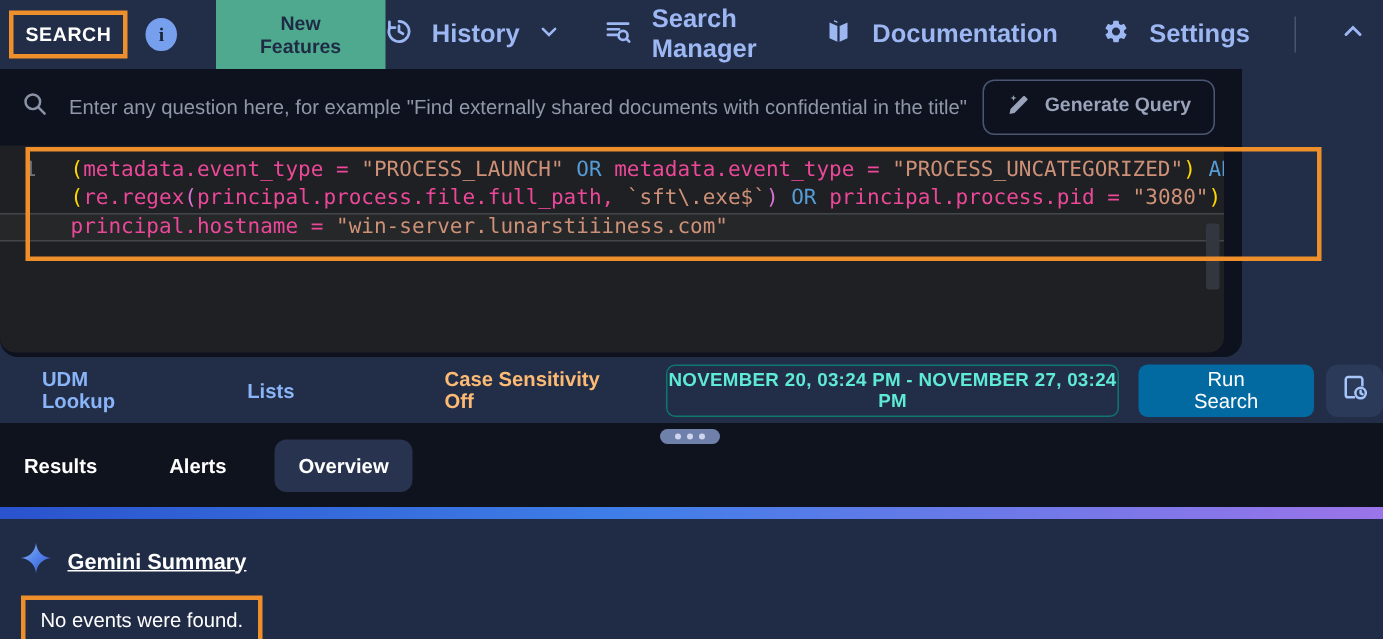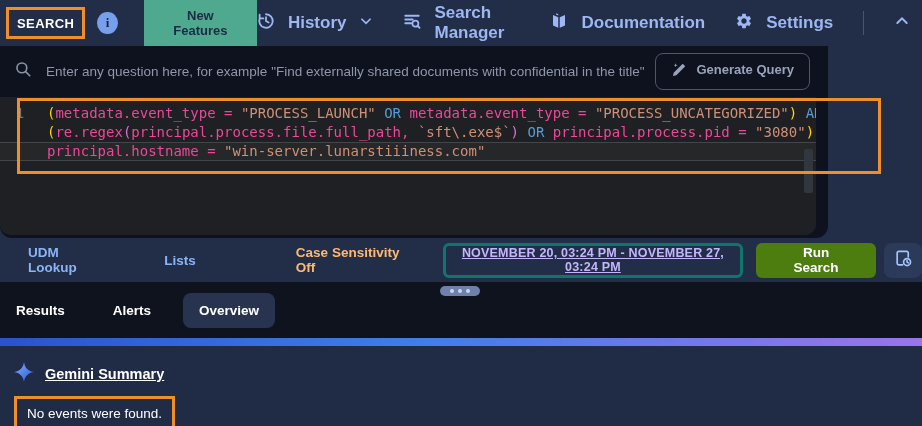--- a/index.html
+++ b/index.html
@@ -91,28 +91,28 @@
     position: absolute; top: 238px; left: 0; right: 0; height: 44px;
     display: flex; align-items: center;
   }
   .link-btn { color: #8ab4f8; font-weight: bold; font-size: 13.5px; cursor: pointer; }
   .udm { margin-left: 28px; }
   .lists { margin-left: 58px; }
   .case-toggle { margin-left: 100px; color: #fdba74; font-weight: bold; font-size: 13.5px; cursor: pointer; }
   .date-btn {
     margin-left: 28px; width: 318px; height: 35px;
     display: flex; align-items: center; justify-content: center;
-    border: 3px solid #0f766e; border-radius: 6px; background: transparent;
-    color: #c4b5fd; font-weight: bold; font-size: 12.5px; letter-spacing: .2px;
-    cursor: pointer; font-family: "Liberation Sans", sans-serif; text-decoration: underline;
+    border: 1px solid #0f766e; border-radius: 6px; background: transparent;
+    color: #5eead4; font-weight: bold; font-size: 12.5px; letter-spacing: .2px;
+    cursor: pointer; font-family: "Liberation Sans", sans-serif;
   }
   .run-btn {
     margin-left: 13px; height: 35px; padding: 0 25px;
-    background: #4d7c0f; border: none; border-radius: 6px;
-    color: #fff; font-weight: bold; font-size: 13.5px; cursor: pointer;
+    background: #0369a1; border: none; border-radius: 6px;
+    color: #fff; font-weight: normal; font-size: 13.5px; cursor: pointer;
     font-family: "Liberation Sans", sans-serif;
   }
   .sched-btn {
     margin-left: 8px; width: 40px; height: 35px;
     background: #2b3a59; border: none; border-radius: 8px;
     display: flex; align-items: center; justify-content: center; cursor: pointer;
   }
   
   .tabsrow { position: absolute; top: 282px; left: 0; right: 0; height: 56px; background: #0f131d; }
   .drag-handle {

